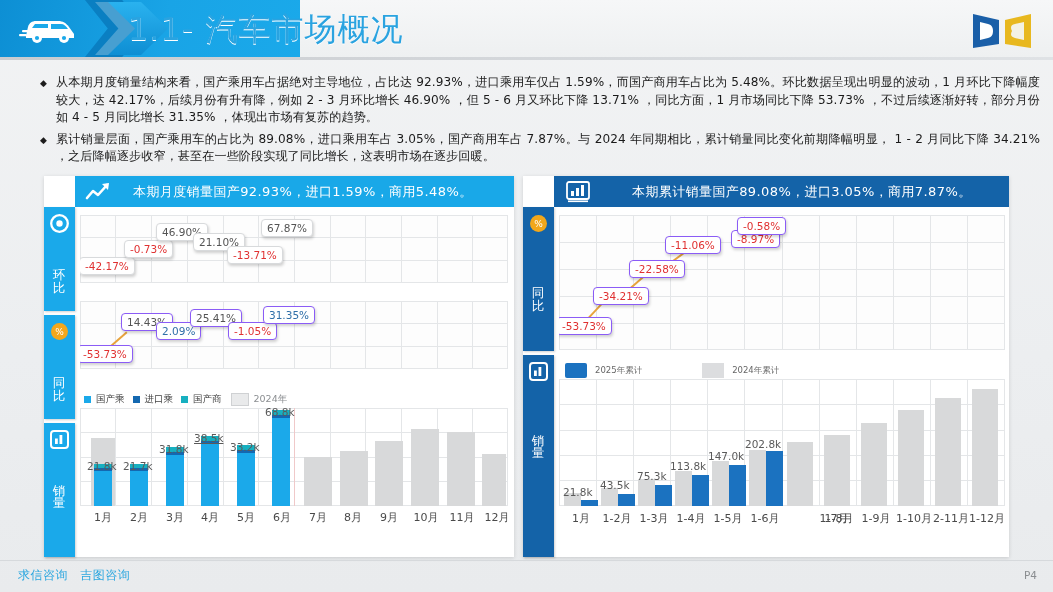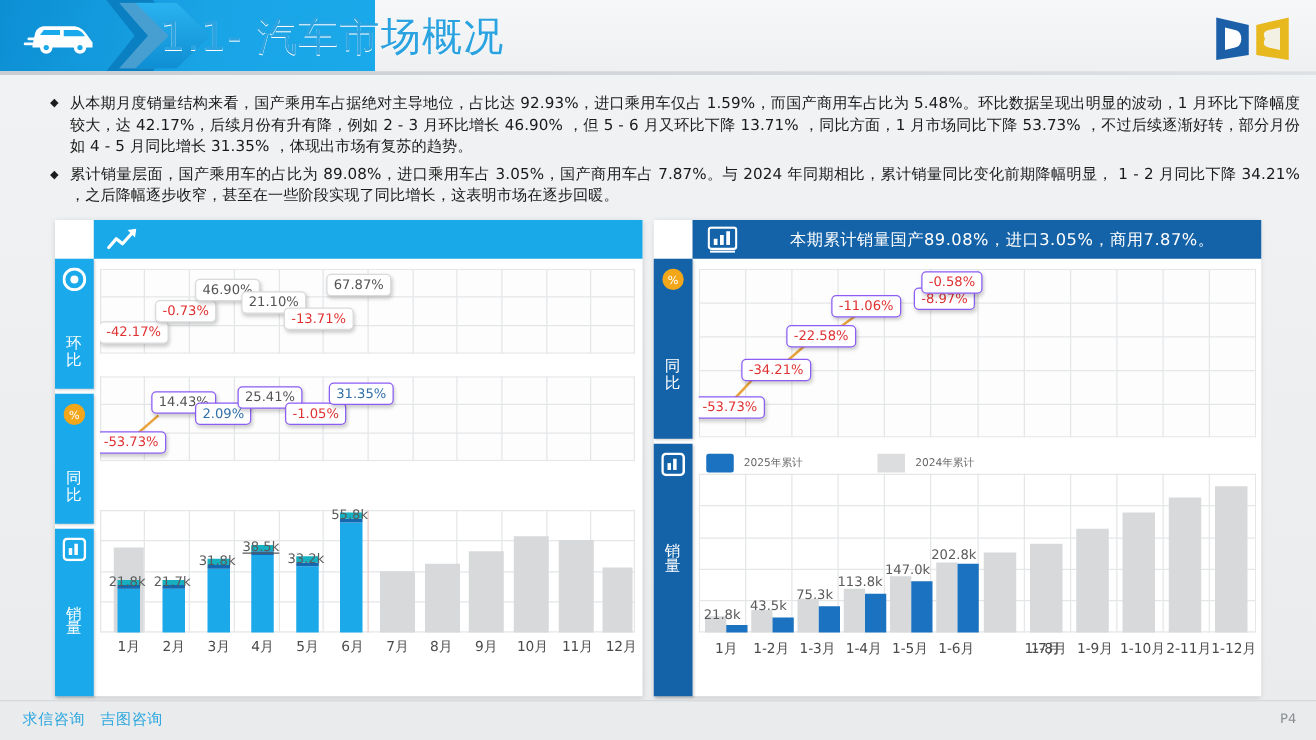--- a/index.html
+++ b/index.html
@@ -163,20 +163,21 @@
 
 <div class="panel panel-left">
 
   <div class="pbar pbar-left">
     <span class="picon">
       <svg width="28" height="20" viewBox="0 0 28 20">
         <polyline points="2,16 8,9 13,13 22,3" fill="none" stroke="#fff" stroke-width="2.6" stroke-linecap="round" stroke-linejoin="round"></polyline>
         <polygon points="17,2 24,1 23,8" fill="#fff"></polygon>
       </svg>
     </span>
+    <span class="ptitle">本期月度销量国产92.93%，进口1.59%，商用5.48%。</span>
   </div>
 
   <div class="tabcol">
     <div class="tab tab-blue" style="top:0px;height:104px;">
       <span class="ticon">
         <svg width="19" height="19" viewBox="0 0 19 19">
           <circle cx="9.5" cy="9.5" r="8.3" fill="none" stroke="#ffffff" stroke-width="2.3"></circle>
           <circle cx="9.5" cy="9.5" r="3.2" fill="#ffffff"></circle>
         </svg>
       </span>
@@ -267,20 +268,30 @@
     <div class="callout" style="left:110px; top:8px;">
       <span class="pos">25.41%</span></div>
     <div class="callout" style="left:148px; top:21px;">
       <span class="neg">-1.05%</span></div>
     <div class="callout" style="left:183px; top:5px;">
       <span class="posb">31.35%</span></div>
   </div>
 
   <div class="charea" style="left:36px; top:216px; width:428px; height:134px; background:transparent;">
 
+    <div class="legend" style="left:4px; top:1px;">
+      <span class="lgsq" style="background:#1ba9ea"></span>
+      <span>国产乘</span>
+      <span class="lgsq" style="background:#1468b0;margin-left:3px"></span>
+      <span>进口乘</span>
+      <span class="lgsq" style="background:#17b0c0;margin-left:3px"></span>
+      <span>国产商</span>
+      <span class="lgbox" style="margin-left:4px"></span>
+      <span style="color:#8b8e91">2024年</span>
+    </div>
 
     <div style="position:absolute; left:0; top:16px; width:428px; height:98px;">
       <div class="grid">
         <div class="gl-h" style="top:0"></div>
           <div class="gl-h" style="top:24px"></div>
         <div class="gl-h" style="top:49px"></div>
           <div class="gl-h" style="top:73px"></div>
         <div class="gl-h" style="top:97px"></div>
         <div class="gl-v" style="left:0"></div>
           <div class="gl-v" style="left:35px"></div>
@@ -329,21 +340,21 @@
       <div class="bar bar-gray" style="left:331px; width:28px; height:77px;"></div>
       <div class="bar bar-gray" style="left:367px; width:28px; height:74px;"></div>
       <div class="bar bar-gray" style="left:402px; width:24px; height:52px;"></div>
 
       <div class="barlabel" style="left:7px;  top:52px;">21.8k</div>
       <div class="barlabel" style="left:43px; top:52px;">21.7k</div>
       <div class="barlabel" style="left:79px; top:35px;">31.8k</div>
       <div class="barlabel" style="left:114px;top:24px;text-decoration:underline;">38.5k</div>
       <div class="barlabel" style="left:150px;top:33px;"></div>
 
-      <div class="barlabel" style="left:185px;top:-2px;">55.8k</div>
+      <div class="barlabel" style="left:185px;top:-2px;">68.8k</div>
       <div class="barlabel" style="left:150px;top:33px;">33.2k</div>
     </div>
 
     <div class="axlabel" style="left:9px;  top:118px; width:28px;">1月</div>
     <div class="axlabel" style="left:45px; top:118px; width:28px;">2月</div>
     <div class="axlabel" style="left:81px; top:118px; width:28px;">3月</div>
     <div class="axlabel" style="left:116px;top:118px; width:28px;">4月</div>
     <div class="axlabel" style="left:152px;top:118px; width:28px;">5月</div>
     <div class="axlabel" style="left:188px;top:118px; width:28px;">6月</div>
     <div class="axlabel" style="left:224px;top:118px; width:28px;">7月</div>

